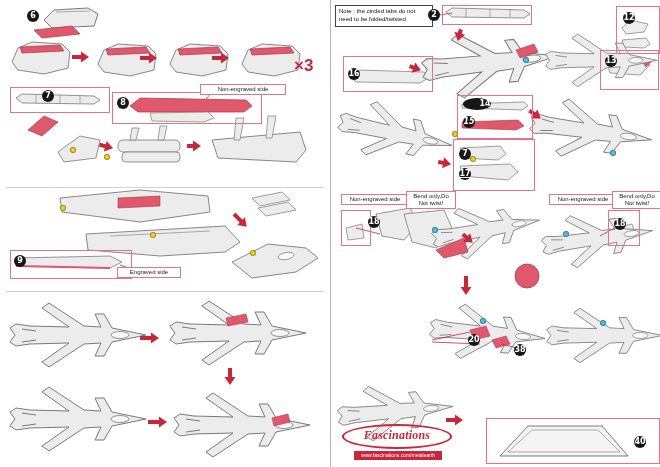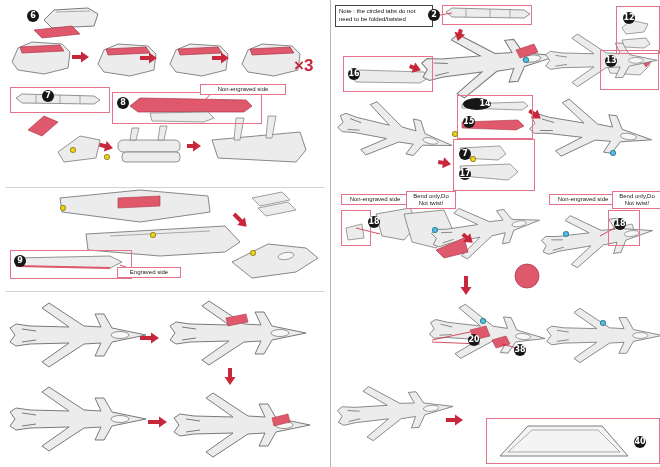--- a/index.html
+++ b/index.html
@@ -182,20 +182,25 @@
     </g>
   </svg>
 
   <div class="divider"></div>
   <div class="sep" style="left:6px;top:187px;width:318px;"></div>
   <div class="sep" style="left:6px;top:291px;width:318px;"></div>
 
   <div class="notebox">Note : the circled  tabs do not need to be folded/twisted</div>
   <div class="x3">×3</div>
 
+  <div class="logo-wrap">
+    <div class="logo-oval"></div>
+    <div class="logo-text">Fascinations</div>
+    <div class="logo-urlbar">www.fascinations.com/metalearth</div>
+  </div>
 
   <div id="overlay">
       <div class="stepbox" style="left: 10px; top: 87px; width: 98px; height: 24px;"></div>
       <div class="stepbox" style="left: 112px; top: 92px; width: 148px; height: 30px;"></div>
       <div class="stepbox" style="left: 10px; top: 250px; width: 120px; height: 27px;"></div>
       <div class="stepbox" style="left: 343px; top: 56px; width: 88px; height: 34px;"></div>
       <div class="stepbox" style="left: 442px; top: 5px; width: 88px; height: 18px;"></div>
       <div class="stepbox" style="left: 616px; top: 6px; width: 42px; height: 46px;"></div>
       <div class="stepbox" style="left: 600px; top: 50px; width: 57px; height: 38px;"></div>
       <div class="stepbox" style="left: 457px; top: 95px; width: 74px; height: 42px;"></div>

